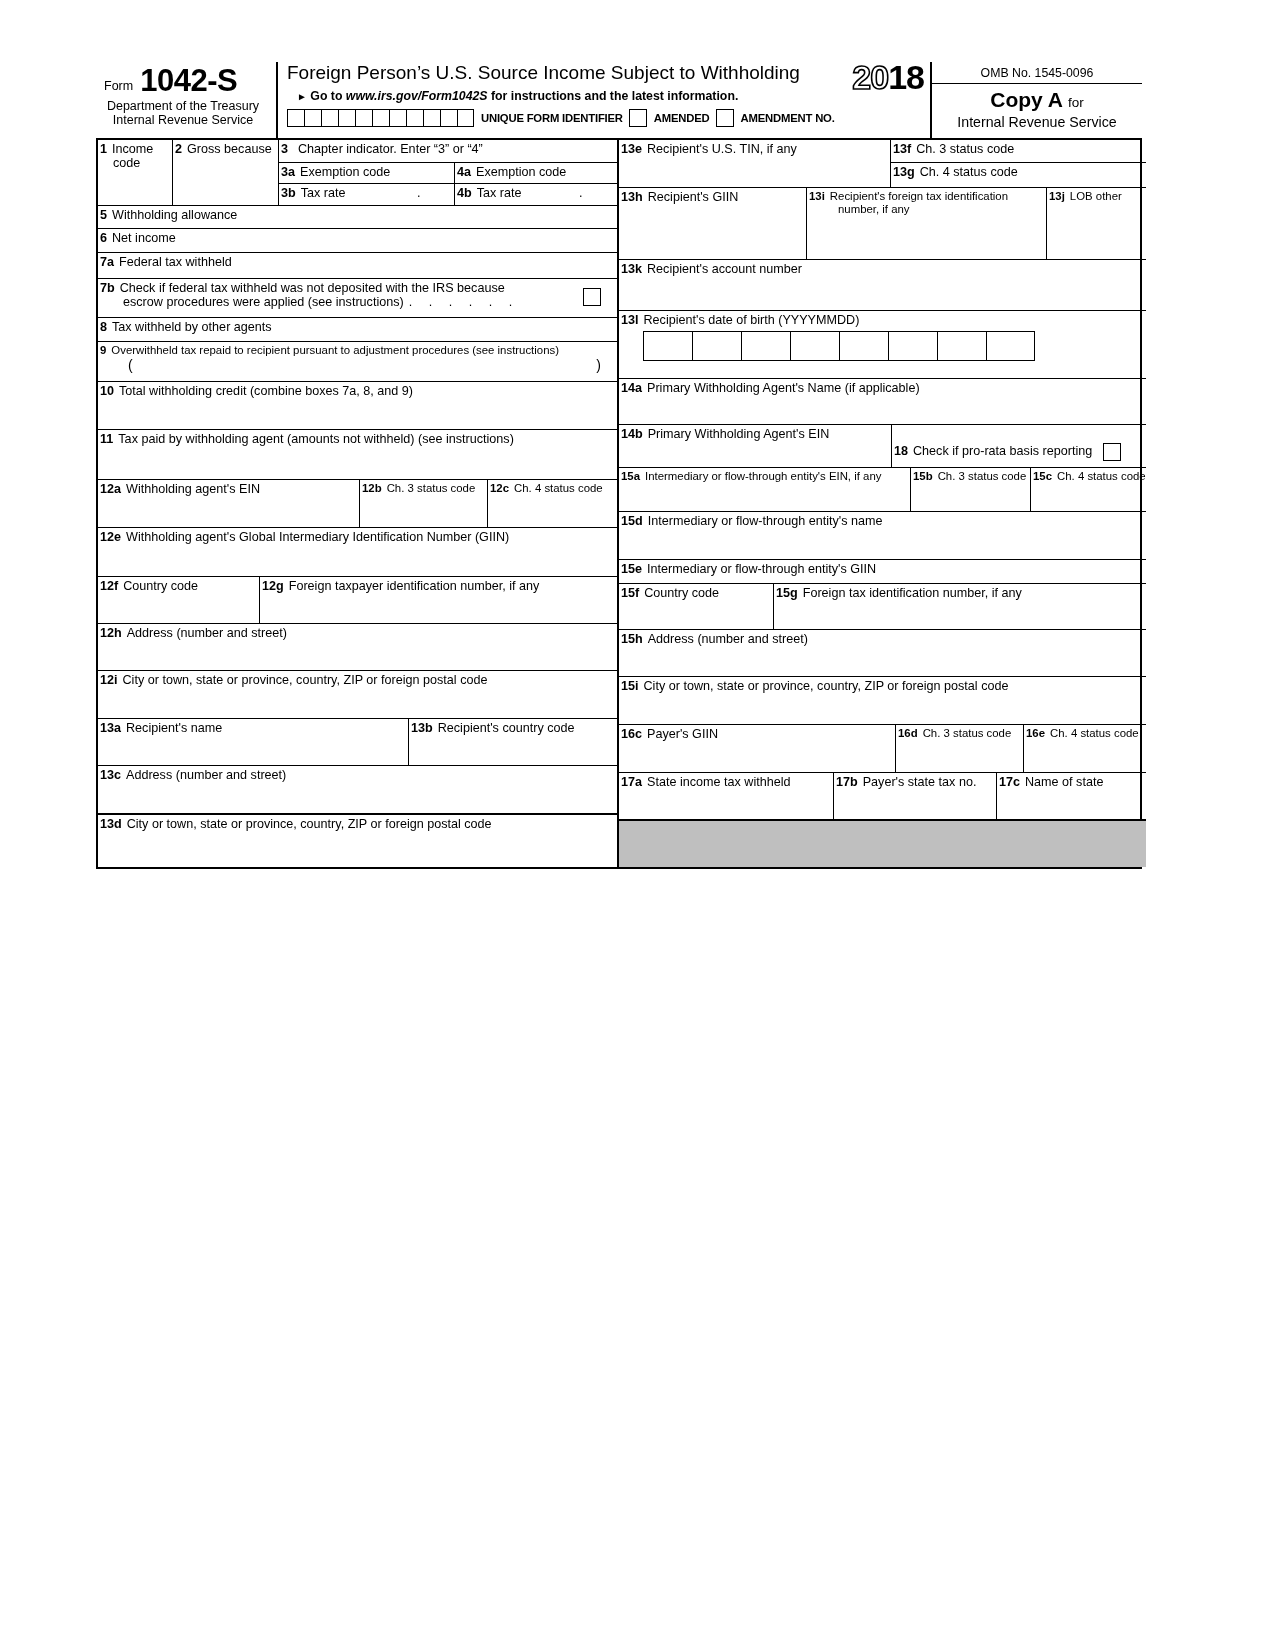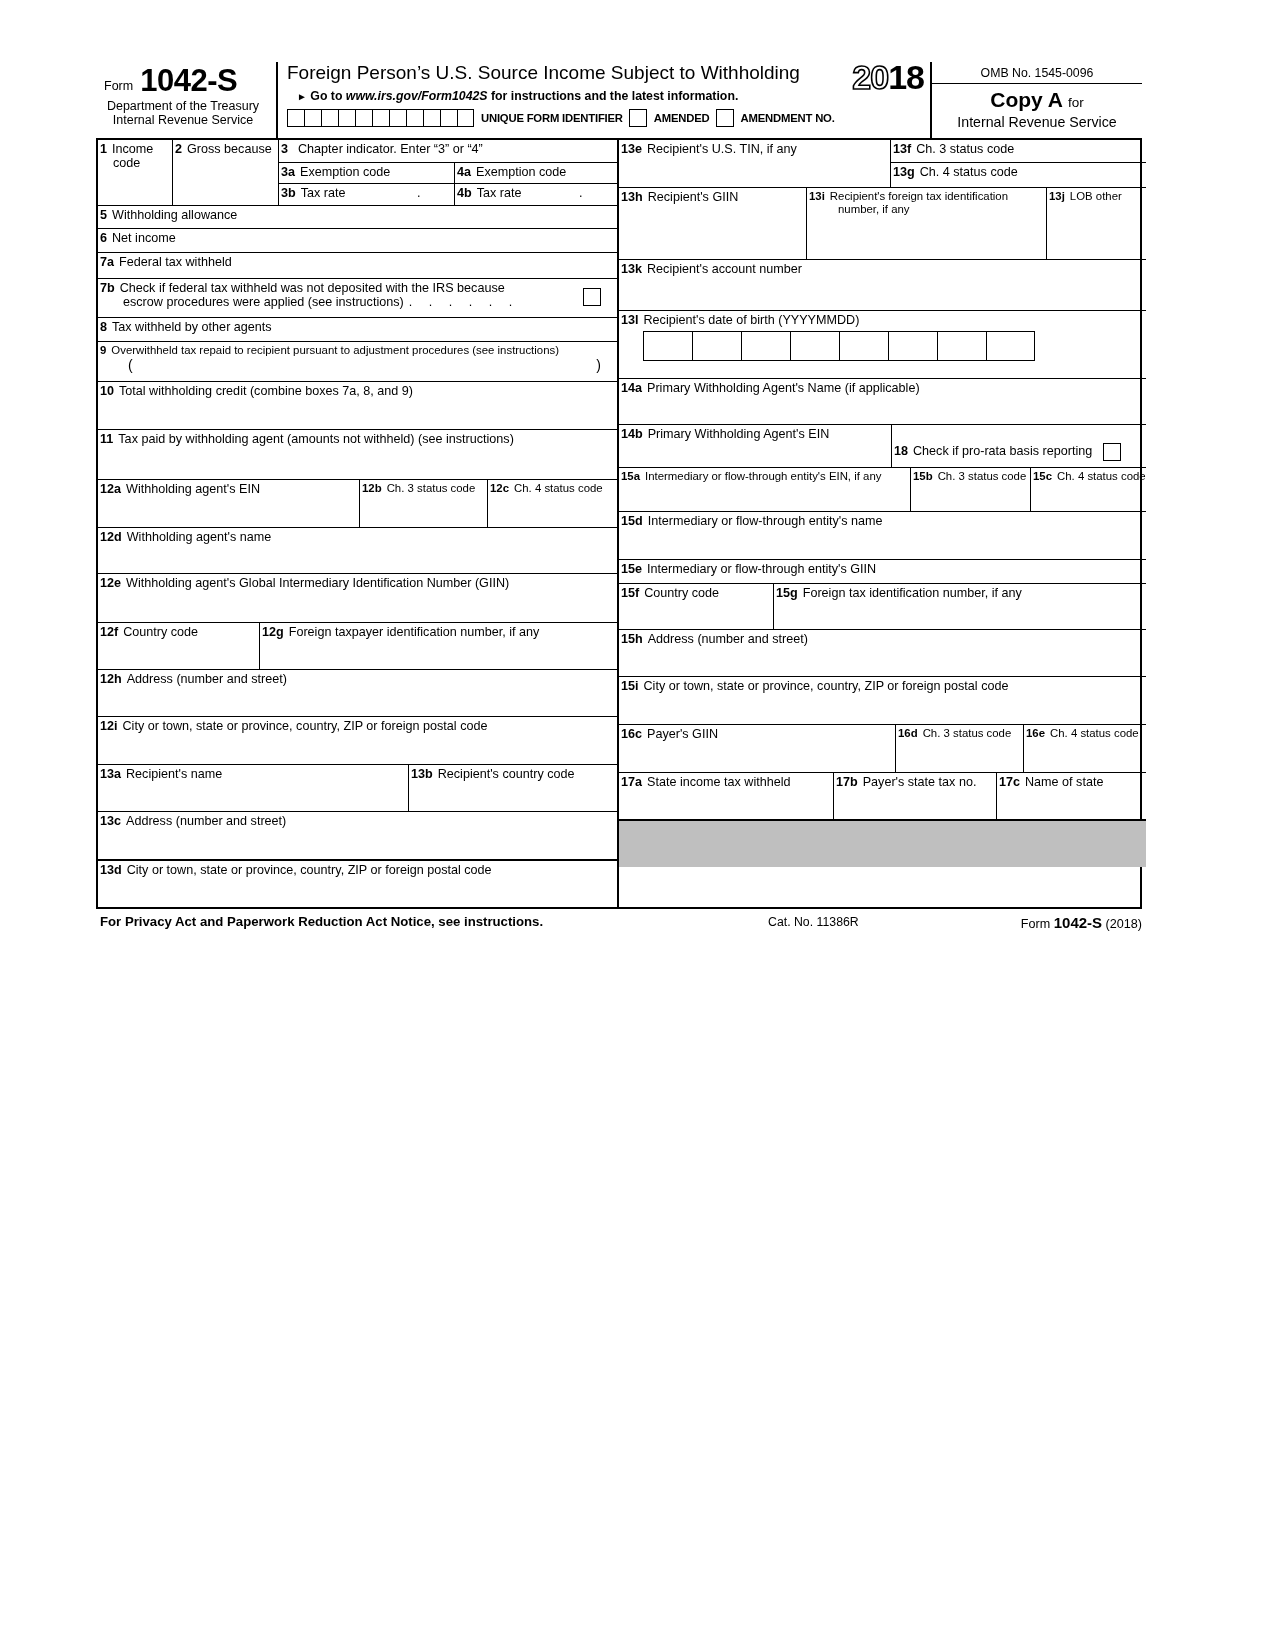--- a/index.html
+++ b/index.html
@@ -337,23 +337,20 @@
             <div class="lb"><b class="num">12a</b><span class="gap"></span><span>Withholding agent's EIN</span></div>
           </div>
           <div class="cell br" style="width:128px">
             <div class="lbs"><b class="num">12b</b><span class="gap"></span><span>Ch. 3 status code</span></div>
           </div>
           <div class="cell" style="flex:1 1 auto">
             <div class="lbs"><b class="num">12c</b><span class="gap"></span><span>Ch. 4 status code</span></div>
           </div>
         </div>
 
-        <div class="cell bt" style="height:46px">
-          <div class="lb"><b class="num">12d</b><span class="gap"></span><span>Withholding agent's name</span></div>
-        </div>
 
         <div class="cell bt" style="height:49px">
           <div class="lb"><b class="num">12e</b><span class="gap"></span><span>Withholding agent's Global Intermediary Identification Number (GIIN)</span></div>
         </div>
 
         <div class="row bt" style="height:47px">
           <div class="cell br" style="width:162px">
             <div class="lb"><b class="num">12f</b><span class="gap"></span><span>Country code</span></div>
           </div>
           <div class="cell" style="flex:1 1 auto">
@@ -507,24 +504,15 @@
           </div>
           <div class="cell" style="flex:1 1 auto">
             <div class="lb"><b class="num">17c</b><span class="gap"></span><span>Name of state</span></div>
           </div>
         </div>
 
         <div class="cell bt2 shaded" style="height:48px"></div>
       </div>
     </div>
 
-    <div class="footer">
-      <div class="f-left">For Privacy Act and Paperwork Reduction Act Notice, see instructions.</div>
-      <div class="f-mid">Cat. No. 11386R</div>
-      <div class="f-right">
-        <span>Form</span>
-        <b>1042-S</b>
-        <span>(2018)</span>
-      </div>
-    </div>
 
   </div>
 </div>
 
 </body></html>

